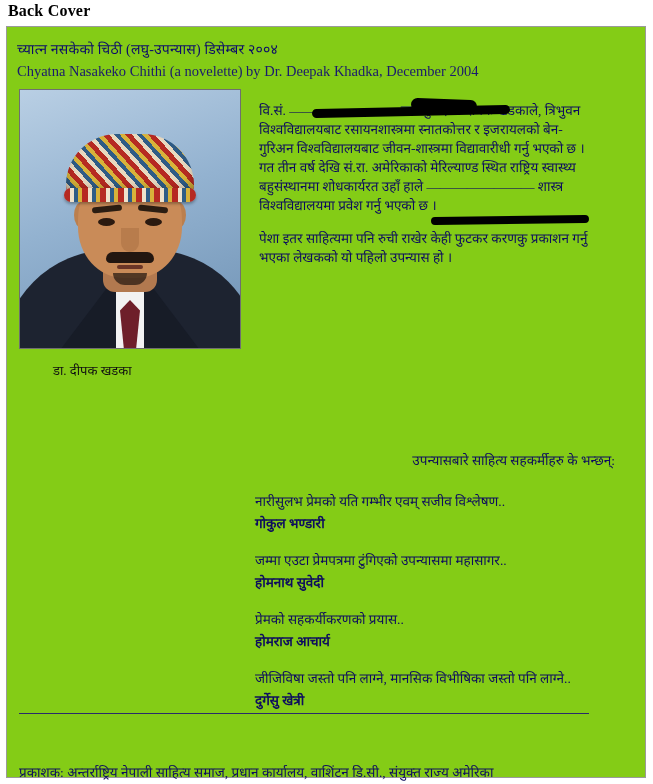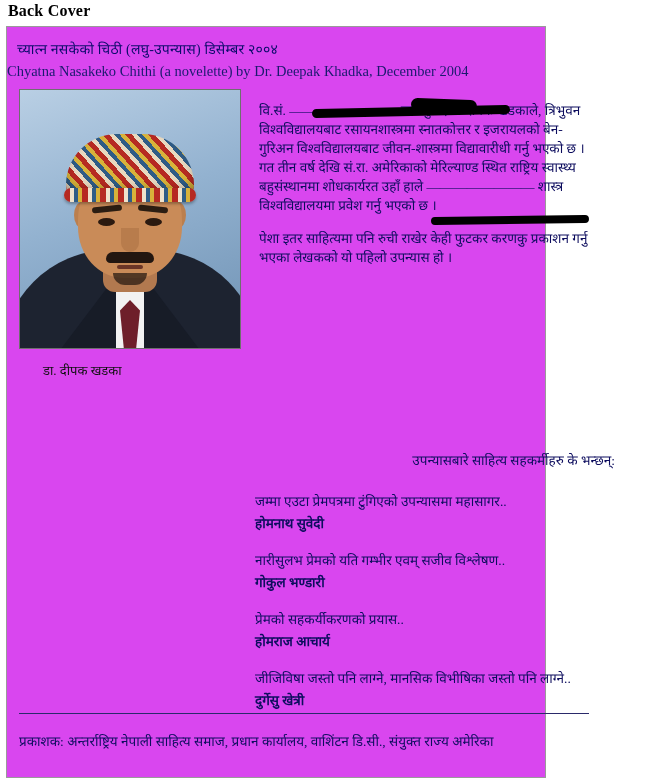--- a/index.html
+++ b/index.html
@@ -29,38 +29,38 @@
     font-family: "Liberation Serif", serif;
     font-weight: bold;
     font-size: 16px;
     letter-spacing: 0.2px;
     color: #000;
   }
   .sheet {
     position: absolute;
     left: 6px;
     top: 26px;
-    width: 540px;
+    width: 640px;
     height: 752px;
     border: 1px solid #9a9a9a;
     box-sizing: border-box;
-    background: #d946ef;
+    background: #84cc16;
   }
   .dev-title {
     position: absolute;
     left: 10px;
     top: 12px;
     font-size: 14px;
     color: #0b0b6b;
     font-family: "Liberation Serif", serif;
     letter-spacing: 0.2px;
   }
   .eng-title {
     position: absolute;
-    left: 0;
+    left: 10px;
     top: 36px;
     font-size: 14.5px;
     color: #1a1a6e;
     font-family: "Liberation Serif", serif;
   }
   .photo-frame {
     position: absolute;
     left: 12px;
     top: 62px;
     width: 222px;
@@ -225,21 +225,21 @@
     transform: translateX(-50%);
     width: 132px;
     height: 14px;
     border-radius: 8px;
     background:
       repeating-linear-gradient(90deg, #b62a22 0 6px, #efe2cb 6px 10px, #2f5c86 10px 14px, #d8b23a 14px 18px);
     box-shadow: 0 2px 3px rgba(0,0,0,.3);
   }
   .photo-caption {
     position: absolute;
-    left: 36px;
+    left: 46px;
     top: 334px;
     font-size: 13px;
     color: #111;
     font-family: "Liberation Serif", serif;
   }
   .bio {
     position: absolute;
     left: 252px;
     top: 74px;
     width: 330px;
@@ -300,21 +300,21 @@
     position: absolute;
     left: 12px;
     top: 686px;
     width: 570px;
     border-top: 1px solid #2a2a6a;
     height: 0;
   }
   .publisher {
     position: absolute;
     left: 12px;
-    top: 705px;
+    top: 736px;
     font-size: 13.5px;
     color: #0d0d5e;
     font-family: "Liberation Serif", serif;
   }
 </style>
 </head>
 <body>
 
 <div class="page">
 
@@ -356,27 +356,27 @@
     </div>
 
     <div class="redaction redact-1"></div>
     <div class="redaction redact-1b"></div>
     <div class="redaction redact-2"></div>
 
     <div class="quotes">
       <div class="quote-intro">उपन्यासबारे साहित्य सहकर्मीहरु के भन्छन्:</div>
 
       <div class="quote-block">
+        <span class="quote-text">नारीसुलभ प्रेमको यति गम्भीर एवम् सजीव विश्लेषण..</span>
+        <span class="quote-author">गोकुल भण्डारी</span>
+      </div>
+
+      <div class="quote-block">
         <span class="quote-text">जम्मा एउटा प्रेमपत्रमा टुंगिएको उपन्यासमा महासागर..</span>
         <span class="quote-author">होमनाथ सुवेदी</span>
-      </div>
-
-      <div class="quote-block">
-        <span class="quote-text">नारीसुलभ प्रेमको यति गम्भीर एवम् सजीव विश्लेषण..</span>
-        <span class="quote-author">गोकुल भण्डारी</span>
       </div>
 
       <div class="quote-block">
         <span class="quote-text">प्रेमको सहकर्यीकरणको प्रयास..</span>
         <span class="quote-author">होमराज आचार्य</span>
       </div>
 
       <div class="quote-block">
         <span class="quote-text">जीजिविषा जस्तो पनि लाग्ने, मानसिक विभीषिका जस्तो पनि लाग्ने..</span>
         <span class="quote-author">दुर्गेसु खेत्री</span>

